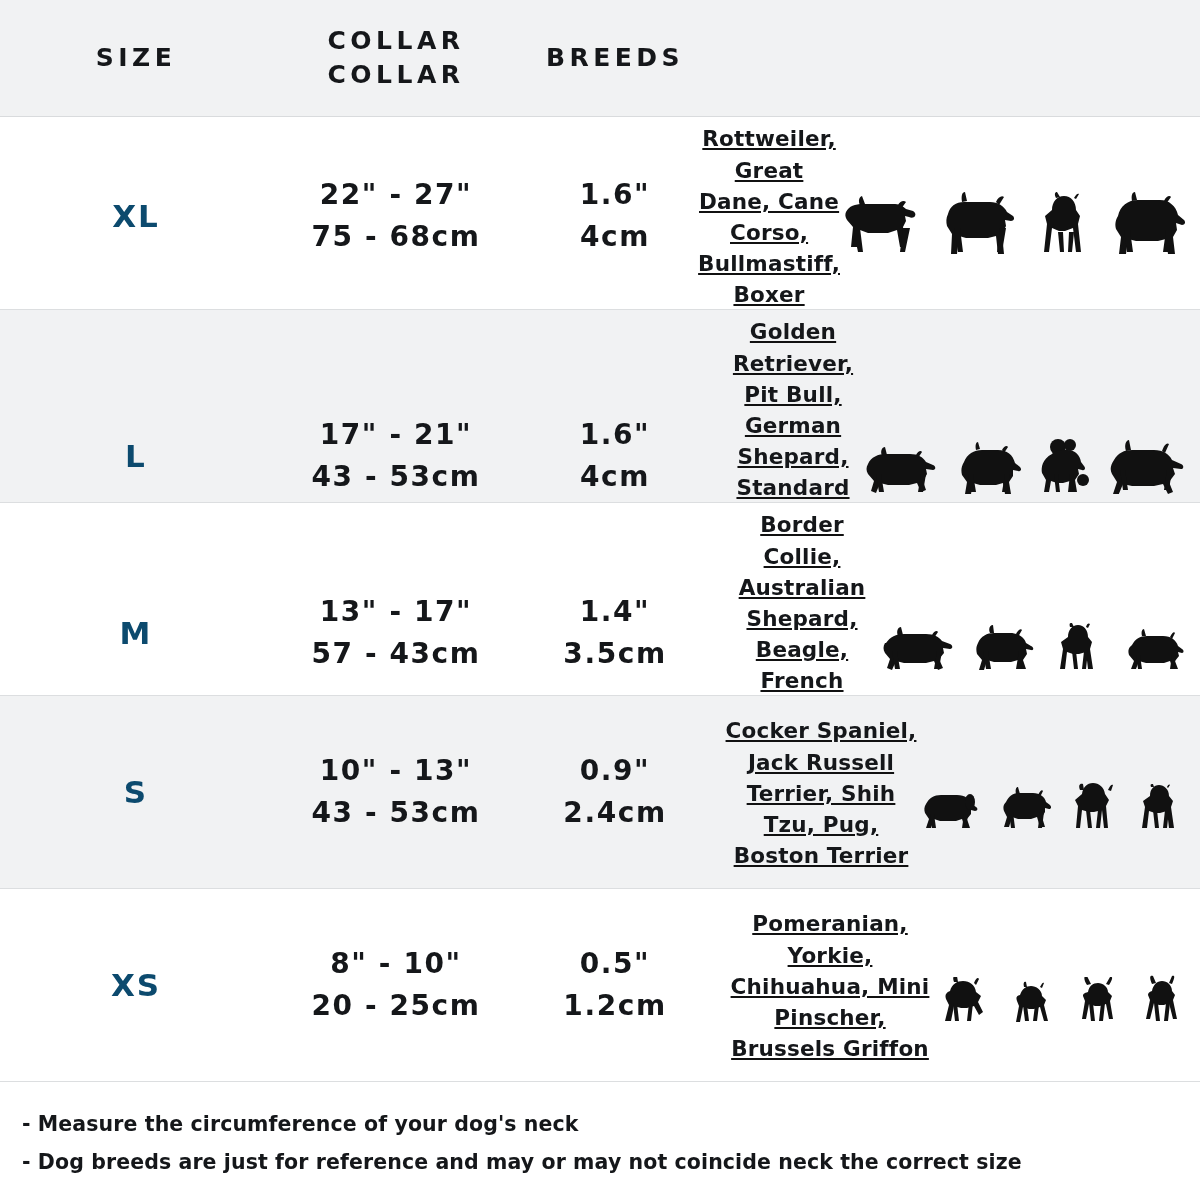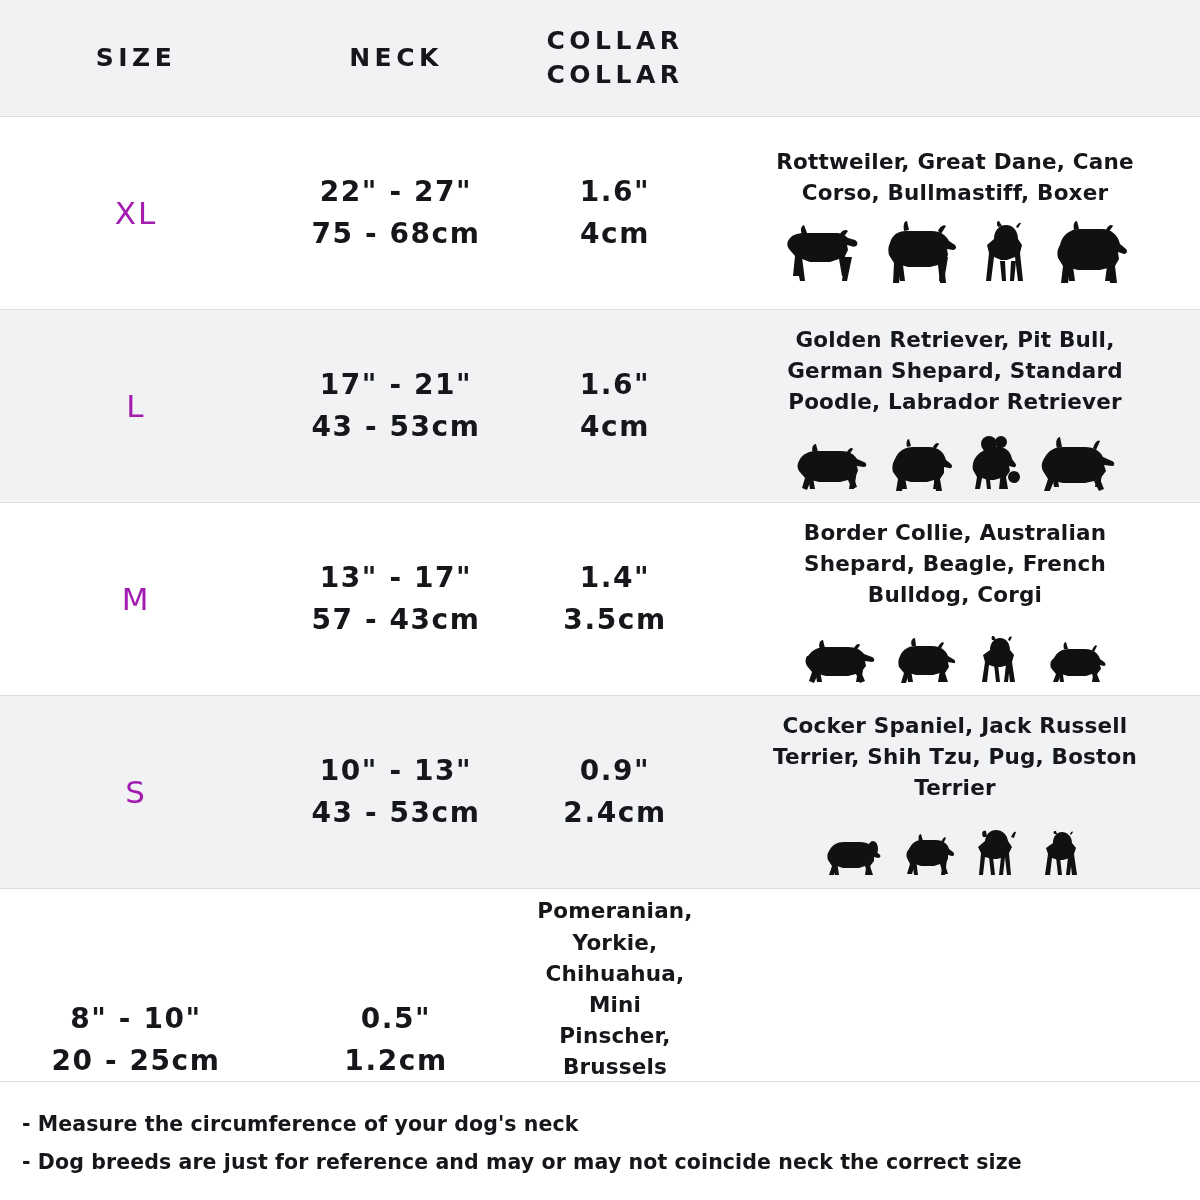--- a/index.html
+++ b/index.html
@@ -44,37 +44,38 @@
   }
   .row.alt { background: #f1f2f3; }
   .row.plain { background: #ffffff; }
   .cell {
     display: flex; flex-direction: column;
     align-items: center; justify-content: center;
     text-align: center;
     padding: 0 8px;
   }
   .size-label {
-    font-weight: normal;
+    font-weight: bold;
     font-size: 31px;
     letter-spacing: 2px;
-    color: #a21caf;
+    color: #0c4a6e;
   }
   .meas {
     font-weight: bold;
     font-size: 28px;
     letter-spacing: 1.6px;
     line-height: 1.5;
     color: #15171a;
     white-space: nowrap;
   }
   .breeds-cell {
-    display: flex; flex-direction: column;
-    align-items: center; justify-content: center;
+    display: flex; flex-direction: row;
+    align-items: center; justify-content: flex-end;
     padding: 6px 14px 4px 14px;
+    text-decoration: underline;
   }
   .breeds-text {
     font-weight: bold;
     font-size: 21.5px;
     line-height: 1.45;
     letter-spacing: 0.2px;
     color: #15171a;
     text-align: center;
     max-width: 400px;
   }
@@ -101,27 +102,27 @@
     white-space: nowrap;
   }
 </style>
 </head>
 <body>
 
 <div class="sheet">
 
   <div class="thead">
     <div class="th">SIZE</div>
-    <div class="th">NECK</div>
     <div class="th">
       <div>
         <div>COLLAR</div>
         <div>COLLAR</div>
       </div>
     </div>
+    <div class="th">BREEDS</div>
   </div>
 
   <div class="tbody">
 
     <div class="row plain">
       <div class="cell">
         <span class="size-label">XL</span>
       </div>
       <div class="cell">
         <span class="meas">22" - 27"</span>
@@ -288,20 +289,23 @@
             <path fill="#111" d="M16 12c0-7 4-11 9-11s10 4 10 11l4 5-2 6 3 21h-5l-2-17-7 2h-5l-6-2-2 17H8l3-21-2-6z"></path>
             <path fill="#111" d="M17 3c-1-3 0-3 2-3l1 3zM33 3c1-3 3-3 3-2l-2 3z"></path>
             <path fill="#111" d="M19 26l2 18h4l-2-18zM35 26l-2 18h-4l2-18z"></path>
           </svg>
         </div>
       </div>
     </div>
 
     <div class="row plain">
       <div class="cell">
+        <span class="size-label">XS</span>
+      </div>
+      <div class="cell">
         <span class="meas">8" - 10"</span>
         <span class="meas">20 - 25cm</span>
       </div>
       <div class="cell">
         <span class="meas">0.5"</span>
         <span class="meas">1.2cm</span>
       </div>
       <div class="breeds-cell">
         <span class="breeds-text">Pomeranian, Yorkie, Chihuahua, Mini Pinscher, Brussels Griffon</span>
         <div class="silhouettes">

